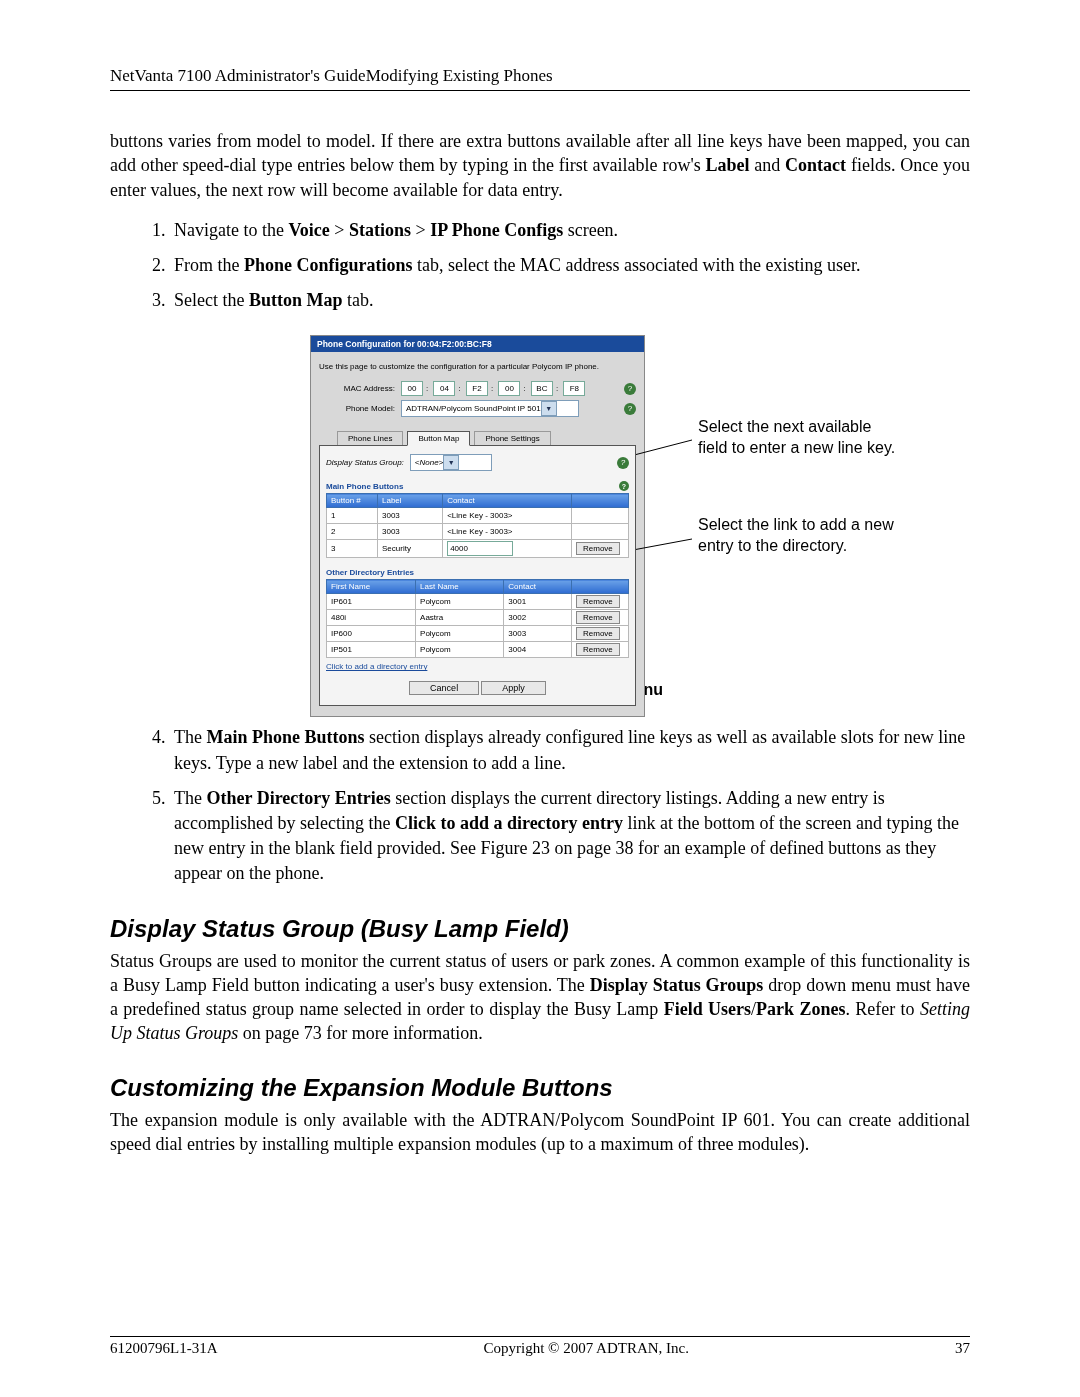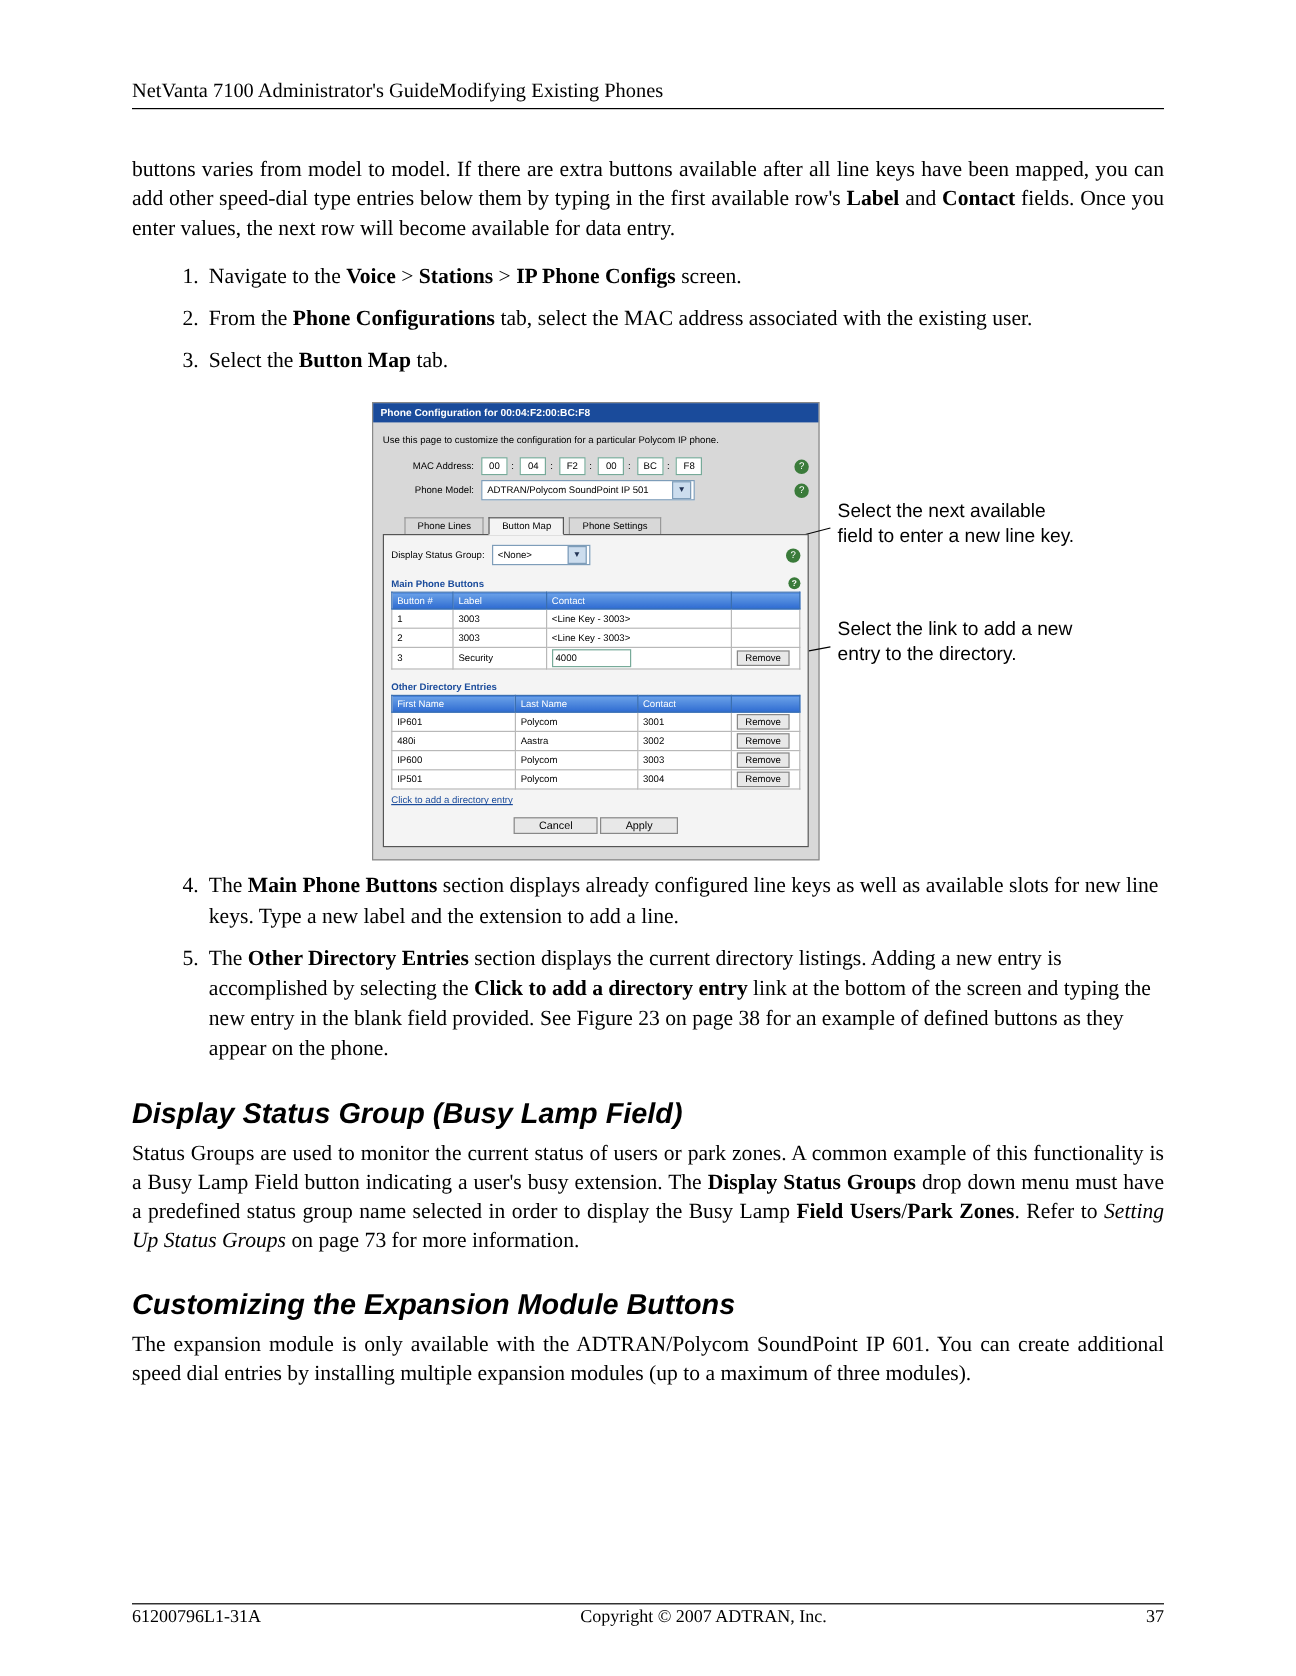--- a/index.html
+++ b/index.html
@@ -45,21 +45,21 @@
   .figwrap {
     position: relative;
     width: 100%;
     height: 340px;
     margin-top: 8px;
   }
   .panel {
     position: absolute;
     left: 200px;
     top: 0;
-    width: 373px;
+    width: 335px;
     background: #d8d8d8;
     border: 1px solid #888;
     font-family: Verdana, Arial, sans-serif;
     font-size: 8px;
     color: #000;
     box-sizing: border-box;
   }
   .panel-title {
     background: #1a4b9b;
     color: #fff;
@@ -71,21 +71,21 @@
   .panel-intro { margin: 4px 0 10px 0; }
   .formrow { display: flex; align-items: center; margin: 4px 0; }
   .formrow .flabel { width: 76px; text-align: right; padding-right: 6px; }
   .mac input {
     width: 18px; height: 13px; font-size: 8px; padding: 0 1px;
     border: 1px solid #7a9; text-align: center;
   }
   .mac span { padding: 0 3px; }
   .select {
     border: 1px solid #7e9db9; background: #fff; height: 15px;
-    display: flex; align-items: center; justify-content: space-between;
+    display: flex; align-items: center; 
     padding: 0 2px 0 4px;
   }
   .select .caret {
     width: 14px; height: 13px; background: #cde; border: 1px solid #7e9db9;
     display: flex; align-items: center; justify-content: center; font-size: 7px; color: #235;
   }
   .help-ico {
     width: 12px; height: 12px; border-radius: 50%;
     background: #3a7b3a; color: #fff; font-size: 8px;
     display: inline-flex; align-items: center; justify-content: center;
@@ -94,21 +94,21 @@
   .tabs { display: flex; margin: 14px 0 0 18px; gap: 4px; }
   .tab {
     background: #d8d8d8; border: 1px solid #999; border-bottom: none;
     padding: 2px 10px; font-size: 8px;
   }
   .tab.active { background: #f4f4f4; border: 1px solid #555; border-bottom: 1px solid #f4f4f4; position: relative; z-index: 2; }
   .tabbody {
     border: 1px solid #555; background: #f4f4f4; margin-top: -1px;
     padding: 8px 6px 10px 6px; position: relative; z-index: 1;
   }
-  .groupline { display: flex; align-items: center; }
+  .groupline { display: flex; align-items: center; font-style: italic; }
   .group-sel { width: 74px; margin-left: 6px; }
   .sect-label { font-weight: bold; color: #1a4b9b; margin-top: 10px; display: flex; align-items: center; gap: 4px; }
   .sect-label .qmark { width: 10px; height: 10px; font-size: 7px; }
   table.mini {
     width: 100%; border-collapse: collapse; font-size: 8px;
     margin-top: 2px; background: #fff;
   }
   table.mini th {
     background: linear-gradient(#6aa1e8,#2e6bd1); color: #fff;
     text-align: left; padding: 2px 4px; font-weight: normal; border: 1px solid #3b6fb0;

